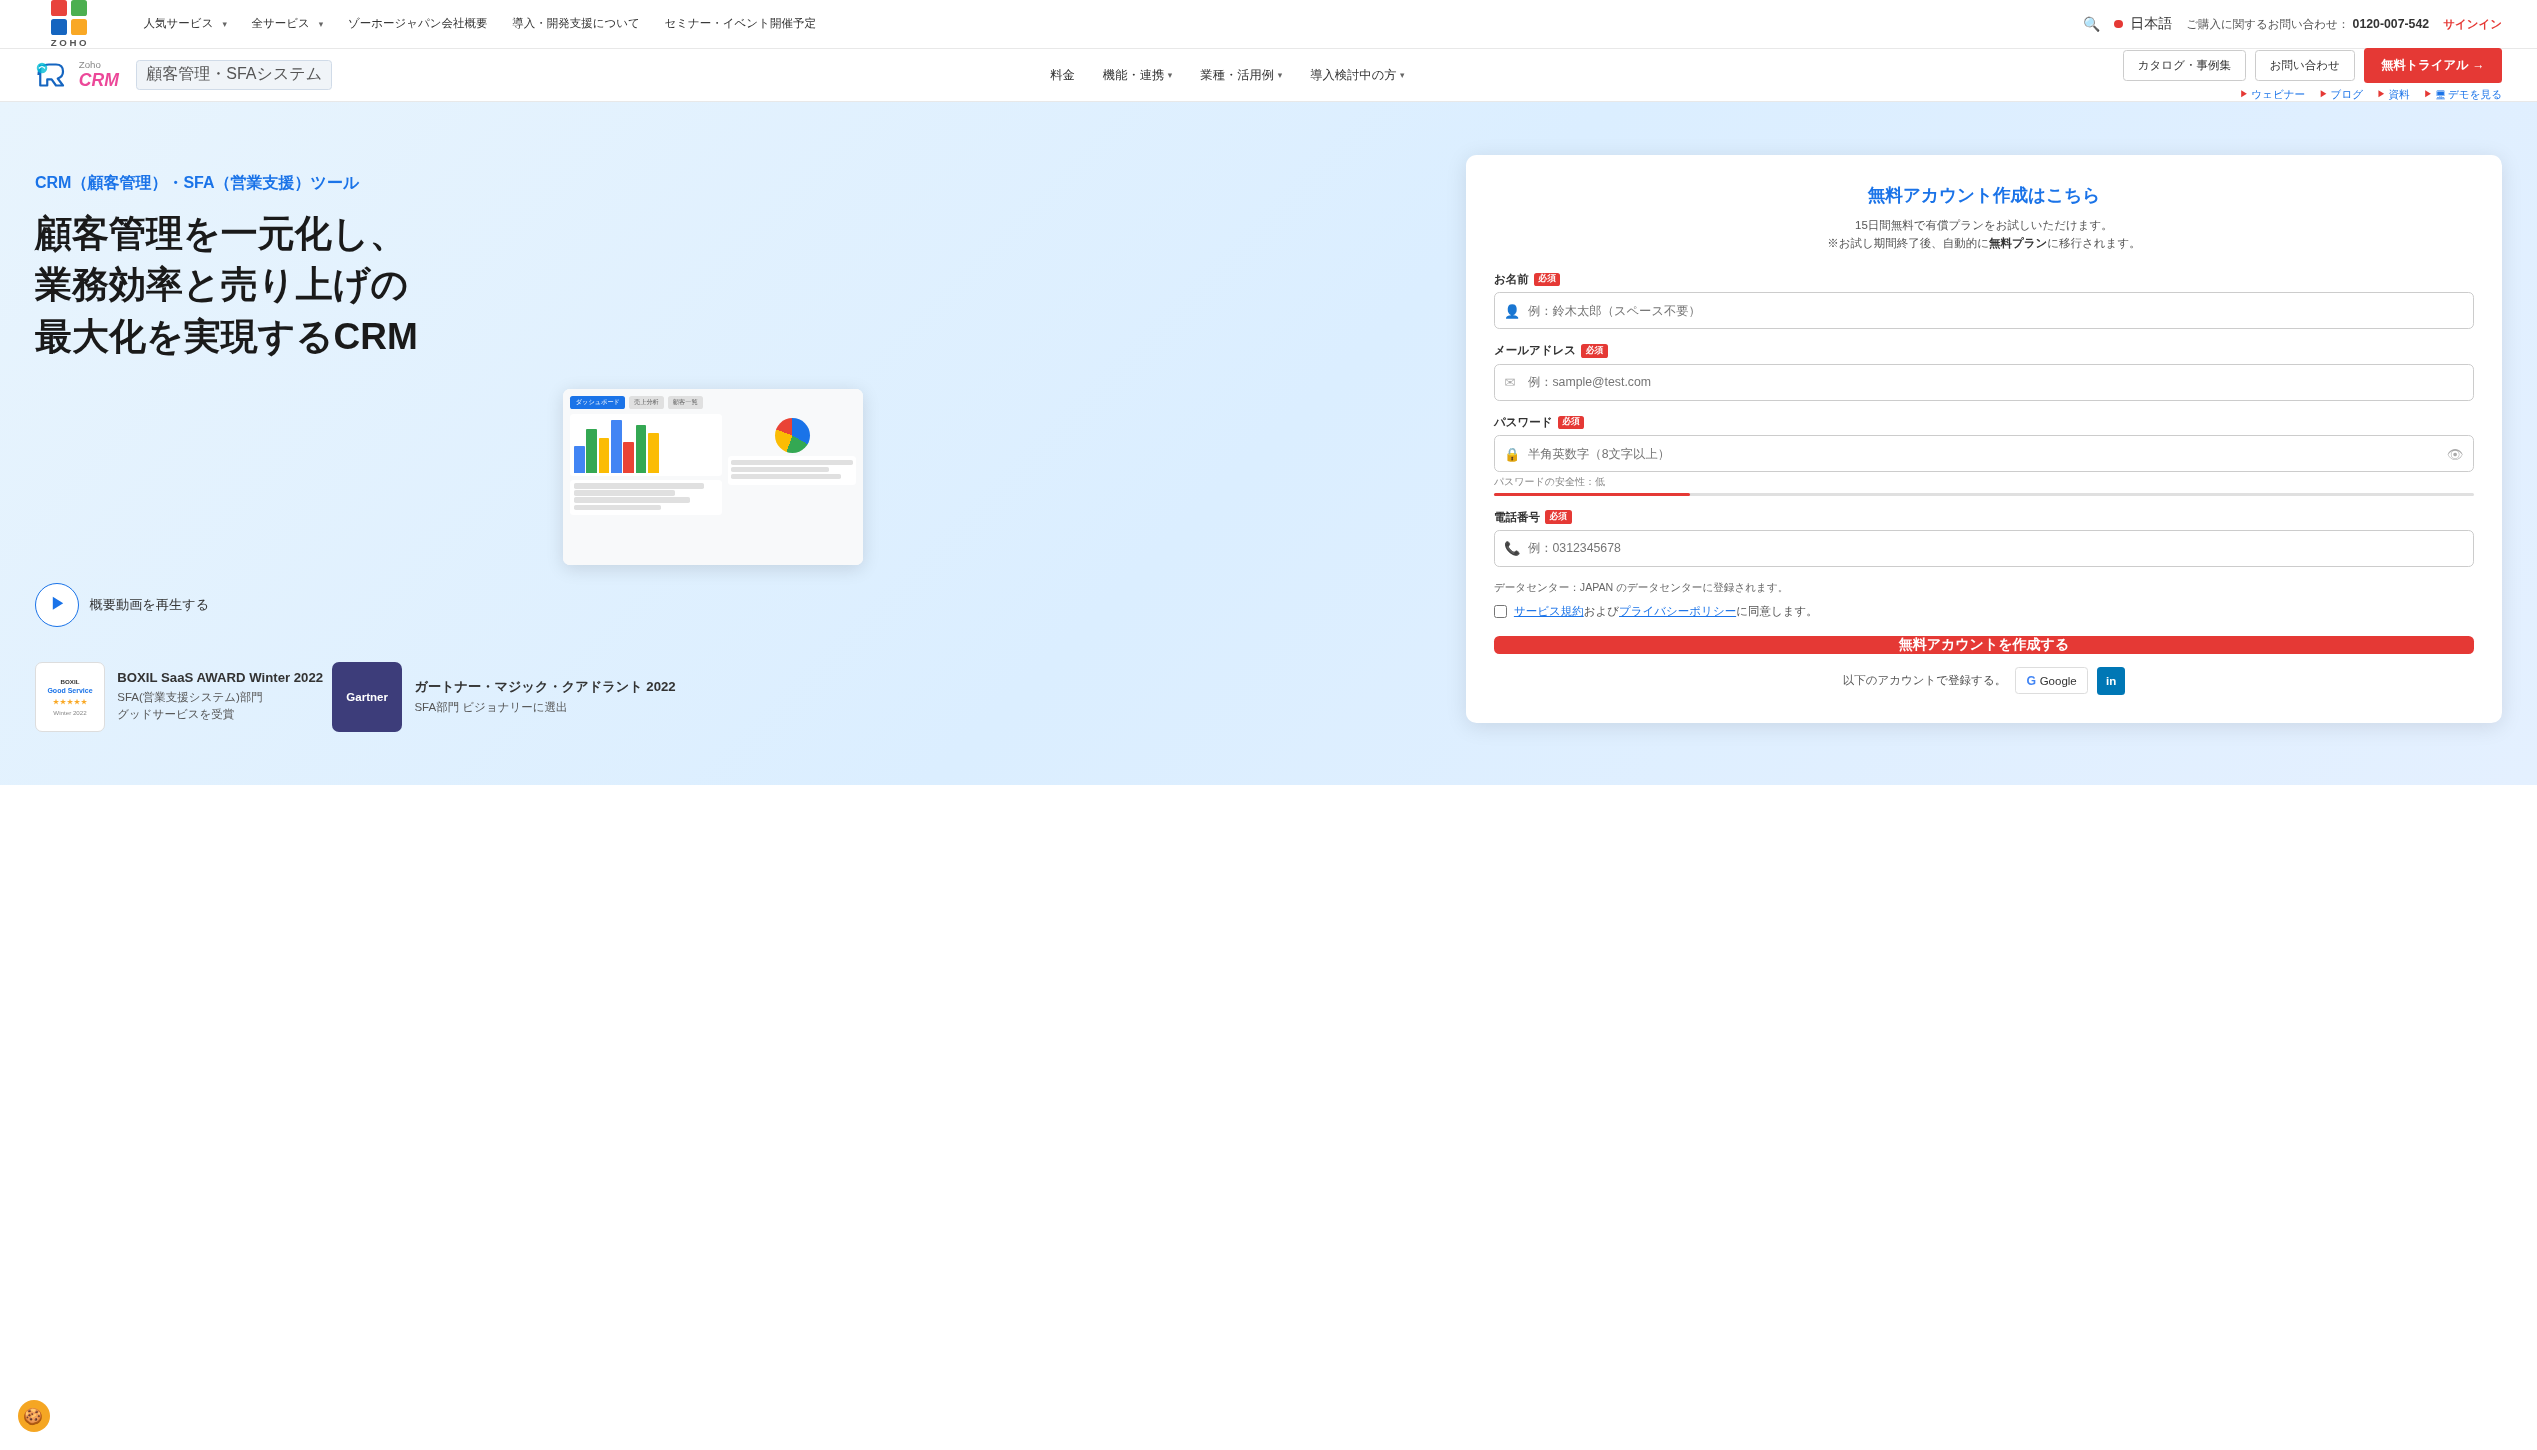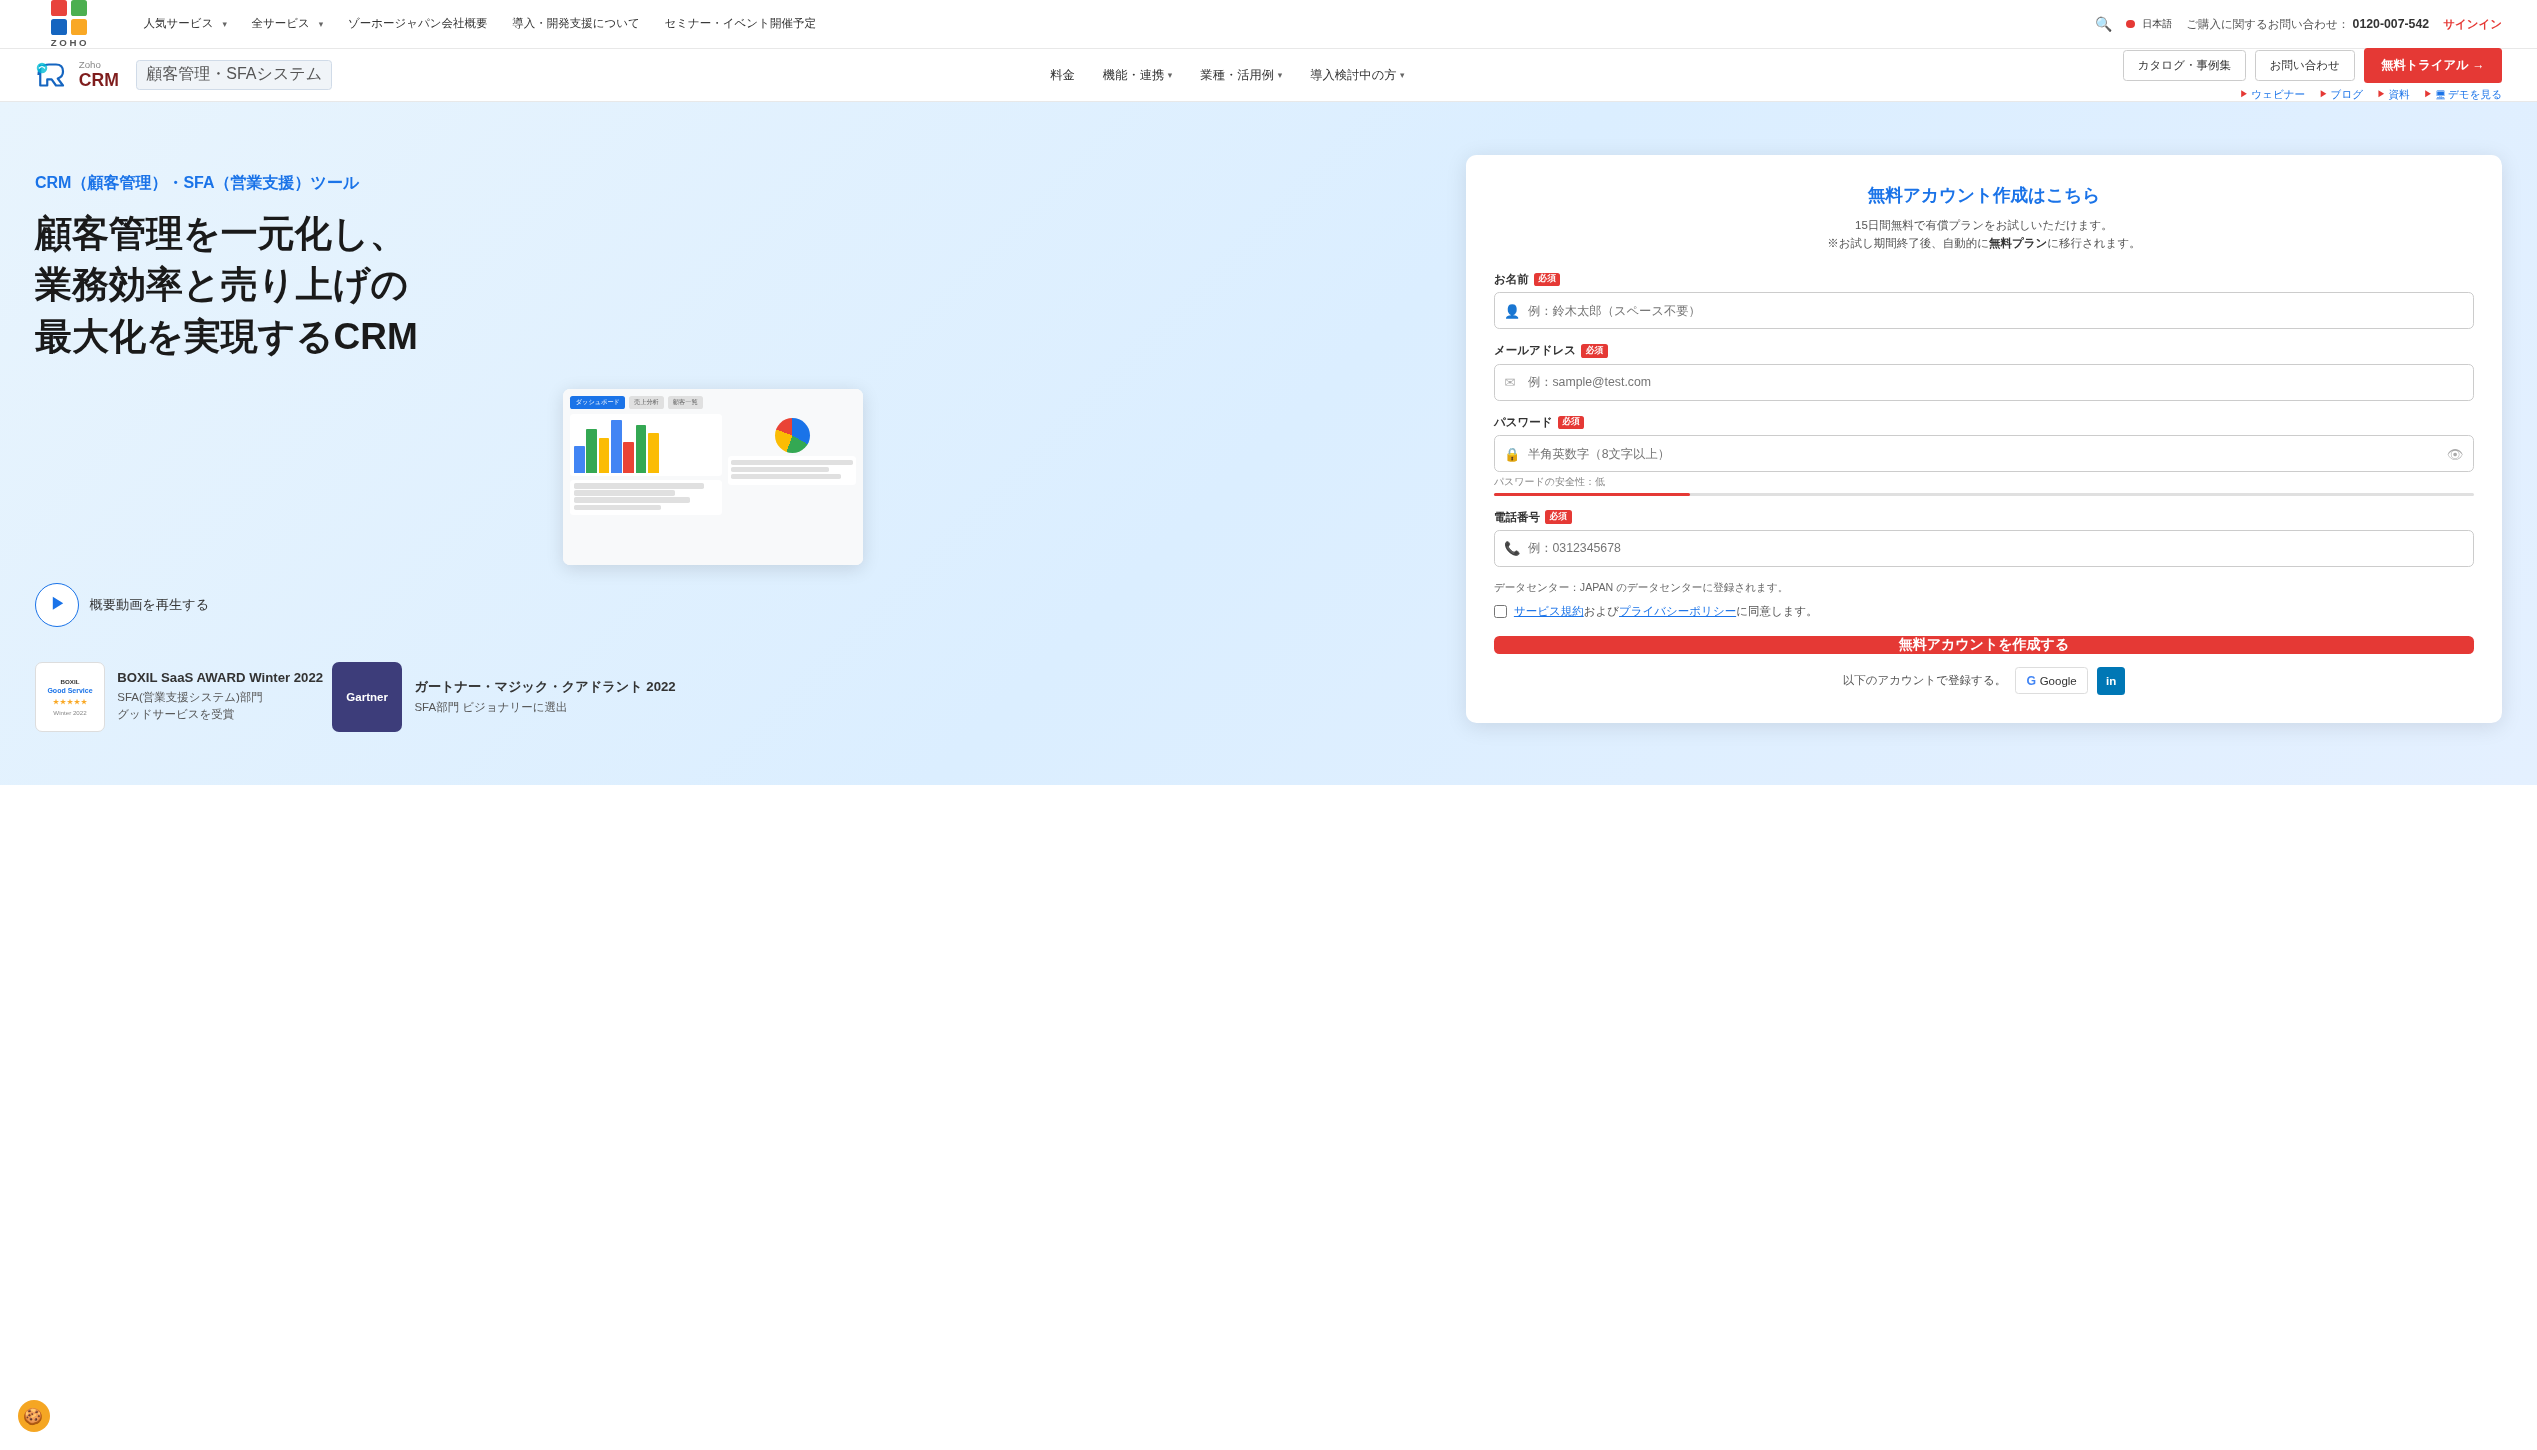--- a/index.html
+++ b/index.html
@@ -25,42 +25,42 @@
     .sq-green { background: #4caf50; }
     .sq-blue { background: #1565c0; }
     .sq-yellow { background: #f9a825; }
     .logo-text { font-size: 9.7px; font-weight: bold; letter-spacing: 2.6px; color: #555; margin-top: 1.8px; }
     .top-nav-menu { display: flex; align-items: center; gap: 3.5px; }
     .top-nav-menu a { text-decoration: none; color: #333; font-size: 11.5px; padding: 5.3px 10.6px; display: flex; align-items: center; gap: 9px; white-space: nowrap; }
     .chevron { font-size: 8.8px; color: #666; }
     .top-nav-right { display: flex; align-items: center; gap: 14px; }
     .top-nav-right .search-icon { font-size: 14px; color: #555; cursor: pointer; }
     .lang-dot { width: 8.8px; height: 8.8px; background: #e53935; border-radius: 50%; display: inline-block; margin-right: 3.5px; }
-    .lang-label { font-size: 10px; color: #333; cursor: pointer; }
+    .lang-label { font-size: 14px; color: #333; cursor: pointer; }
     .phone-label { font-size: 11.5px; color: #555; }
     .phone-num { font-size: 12.3px; font-weight: bold; color: #333; }
     .signin-btn { font-size: 11.5px; color: #e53935; font-weight: bold; cursor: pointer; text-decoration: none; }
 
     
     .second-nav {
       background: #fff;
       border-bottom: 0.9px solid #e8e8e8;
       padding: 0 35px;
       height: 53px;
       display: flex;
       align-items: center;
       justify-content: space-between;
     }
     .second-nav-left { display: flex; align-items: center; gap: 17.6px; }
     .crm-brand { display: flex; align-items: center; gap: 8.8px; }
     .crm-logo-icon { width: 35px; height: 28px; }
     .crm-logo-icon svg { width: 35px; height: 28px; }
     .crm-brand-name { display: flex; flex-direction: column; line-height: 1.1; }
     .crm-zoho { font-size: 9.7px; color: #888; font-weight: normal; }
-    .crm-title { font-size: 17.6px; font-weight: bold; color: #7f1d1d; }
+    .crm-title { font-size: 17.6px; font-weight: bold; color: #ec4899; font-style: italic; }
     .crm-badge { background: #f0f4f8; border: 0.9px solid #d0dbe8; border-radius: 3.5px; padding: 3.5px 8.8px; font-size: 16px; color: #555; }
     .second-nav-center { display: flex; align-items: center; gap: 3.5px; }
     .second-nav-center a { text-decoration: none; color: #333; font-size: 12.3px; padding: 5.3px 12.3px; display: flex; align-items: center; gap: 3.5px; white-space: nowrap; }
     .nav-btn-outline { border: 0.9px solid #ccc; background: #fff; padding: 7px 14px; border-radius: 3.5px; font-size: 11.5px; cursor: pointer; color: #333; white-space: nowrap; }
     .nav-btn-red { background: #e53935; color: #fff; border: none; padding: 8.8px 17.6px; border-radius: 3.5px; font-size: 12.3px; font-weight: bold; cursor: pointer; white-space: nowrap; display: flex; align-items: center; gap: 5.3px; }
     .sub-links { display: flex; align-items: center; gap: 14px; font-size: 10.6px; color: #1a73e8; }
     .sub-links a { text-decoration: none; color: #1a73e8; display: flex; align-items: center; gap: 2.6px; }
     .sub-arrow { color: #e53935; font-size: 8.8px; }
 
     

